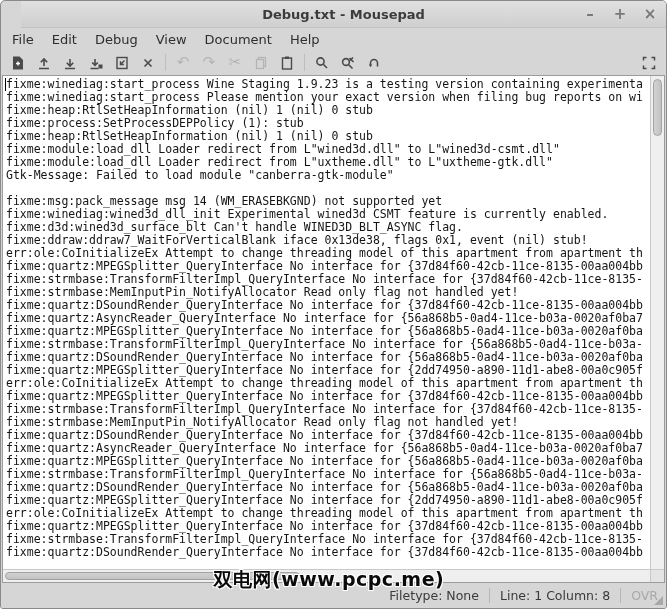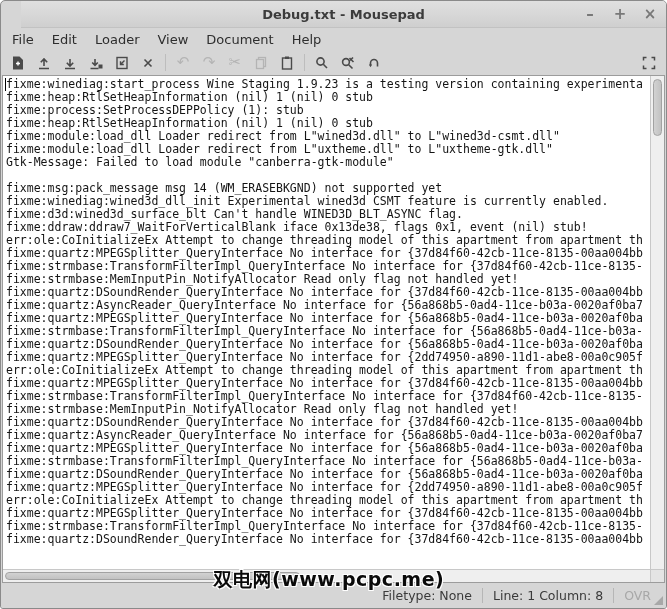--- a/index.html
+++ b/index.html
@@ -115,21 +115,21 @@
     background: linear-gradient(#d2d2d2,#c2c2c2);
     border: 1px solid #a2a2a2; border-radius: 5px;
   }
   .scroll-corner { flex: 0 0 14px; background: #e4e4e4; border-left: 1px solid #c8c8c8; }
 
   
   .statusbar {
     height: 25px; flex: 0 0 25px;
     background: #d6d6d6;
     display: flex; align-items: center; justify-content: flex-end;
-    padding-right: 15px; gap: 10px;
+    padding-right: 8px; gap: 10px;
     font-size: 12.5px; color: #3a3a3a;
     position: relative;
   }
   .status-sep { width: 1px; height: 15px; background: #b6b6b6; }
   .status-ovr { color: #a8a8a8; }
   .resize-grip {
     position: absolute; right: 3px; bottom: 3px;
     width: 0; height: 0;
     border-left: 9px solid transparent;
     border-bottom: 9px solid #a8a8a8;
@@ -158,21 +158,21 @@
       <div class="win-btn">×</div>
     </div>
   </div>
 
   <div class="menubar">
 
       <span class="menu-item">File</span>
 
       <span class="menu-item">Edit</span>
 
-      <span class="menu-item">Loader</span>
+      <span class="menu-item">Debug</span>
 
       <span class="menu-item">View</span>
 
       <span class="menu-item">Document</span>
 
       <span class="menu-item">Help</span>
     </div>
 
   <div class="toolbar">
     <div class="tool-btn">
@@ -263,20 +263,21 @@
     </div>
   </div>
 
   <div class="editor-frame">
     <div class="editor-main">
       <div class="textview">
         <div class="caret"></div>
 
           <div class="line">fixme:winediag:start_process Wine Staging 1.9.23 is a testing version containing experimenta</div>
 
+          <div class="line">fixme:winediag:start_process Please mention your exact version when filing bug reports on wi</div>
 
           <div class="line">fixme:heap:RtlSetHeapInformation (nil) 1 (nil) 0 stub</div>
 
           <div class="line">fixme:process:SetProcessDEPPolicy (1): stub</div>
 
           <div class="line">fixme:heap:RtlSetHeapInformation (nil) 1 (nil) 0 stub</div>
 
           <div class="line">fixme:module:load_dll Loader redirect from L"wined3d.dll" to L"wined3d-csmt.dll"</div>
 
           <div class="line">fixme:module:load_dll Loader redirect from L"uxtheme.dll" to L"uxtheme-gtk.dll"</div>

